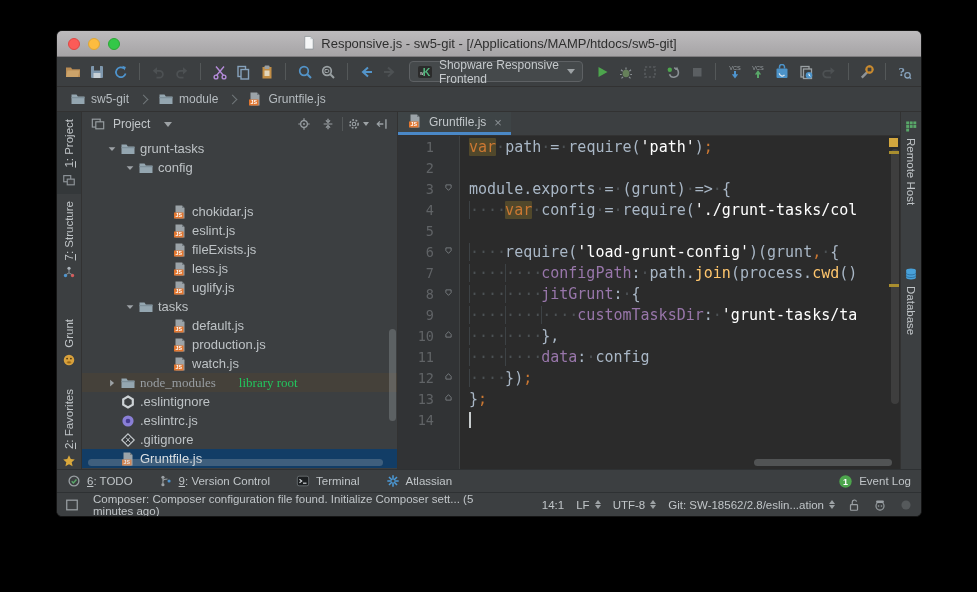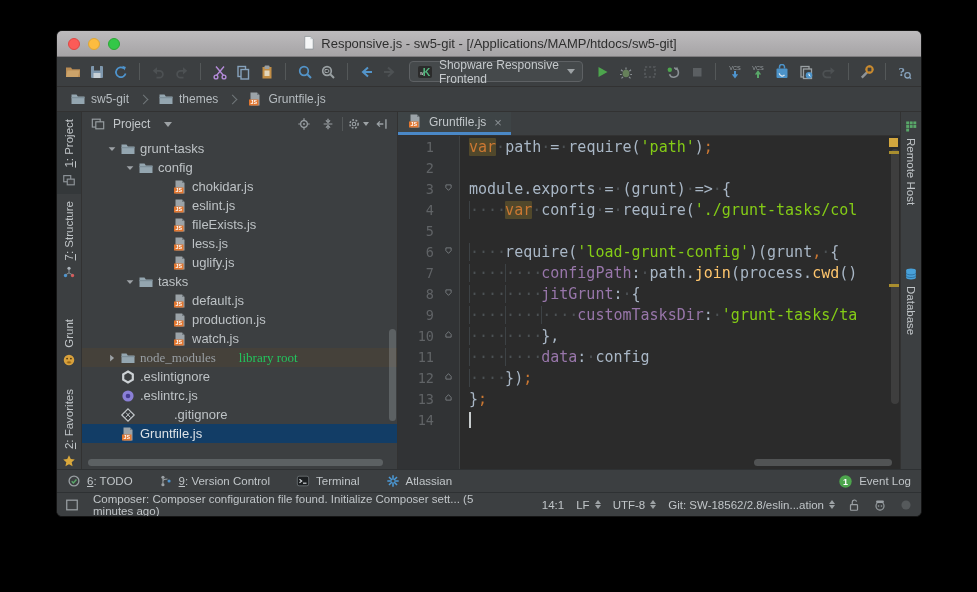--- a/index.html
+++ b/index.html
@@ -70,21 +70,21 @@
   .tabbar{height:24px;flex:0 0 24px;background:#3C3F41;border-bottom:1px solid #323232;display:flex;}
   .tab{display:flex;align-items:center;gap:6px;padding:0 9px;background:#3E4446;
     border-bottom:3px solid #4A88C7;color:#C2C7CA;}
   .tab .close{color:#8A9094;font-size:13px;margin-left:2px;}
   .code{flex:1;position:relative;font-family:"DejaVu Sans Mono",monospace;font-size:15px;overflow:hidden;}
   .gutterbg{position:absolute;left:0;top:0;bottom:0;width:62px;background:#313335;border-right:1px solid #3F4243;}
   .crow{height:21px;display:flex;align-items:center;position:relative;}
   .lnum{width:42px;flex:0 0 42px;text-align:right;padding-right:6px;color:#606366;font-size:13.5px;z-index:1;}
   .fold{width:20px;flex:0 0 20px;display:flex;align-items:center;justify-content:center;z-index:1;}
   .ctxt{flex:1;white-space:pre;padding-left:9px;color:#A9B7C6;z-index:1;min-width:0;}
-  .pl{color:#A9B7C6}.kw{color:#CC7832}.str{color:#84cc16}.sem{color:#CC7832}
+  .pl{color:#A9B7C6}.kw{color:#CC7832}.str{color:#ffffff}.sem{color:#CC7832}
   .prop{color:#9876AA}.fn{color:#FFC66D}.ws{color:#4C5154}
   .hl{background:#51482B;border-radius:1px;text-align:right;}
   .ind{display:inline-block;width:4ch;border-left:1px solid #3D4245;color:#4C5154;}
   .caretbar{display:inline-block;width:2px;height:16px;background:#C8CCCE;vertical-align:middle;}
   .estripe-sq{position:absolute;right:2px;top:2px;width:9px;height:9px;background:#D3A73E;z-index:3;}
   .estripe-t1{position:absolute;right:1px;top:15px;width:10px;height:3px;background:#A98E2F;z-index:3;}
   .estripe-t2{position:absolute;right:1px;top:148px;width:10px;height:3px;background:#A98E2F;z-index:3;}
   .evscroll{position:absolute;right:1px;top:13px;width:8px;height:255px;border-radius:4px;
     background:rgba(255,255,255,.09);z-index:2;}
   .ehscroll{position:absolute;bottom:3px;right:8px;width:138px;height:7px;border-radius:4px;
@@ -360,21 +360,21 @@
         <span>sw5-git</span>
       </span>
       <span class="chev"></span>
       <span class="crumb">
         <span style="display: inline-flex;">
           <svg width="16" height="16" viewBox="0 0 16 16">
             <path d="M1.5 3.5h5l1.3 2H14.5v7.5H1.5z" fill="#94A6B0"></path>
             <path d="M1.5 6h13v1.2H1.5z" fill="#7E909A"></path>
           </svg>
         </span>
-        <span>themes</span>
+        <span>module</span>
       </span>
       <span class="chev"></span>
       <span class="crumb">
         <span style="display: inline-flex;">
           <svg width="16" height="16" viewBox="0 0 16 16">
             <path d="M3.5 1.5h6.5l2.5 2.5v10.5H3.5z" fill="#9BA3A8"></path>
             <path d="M10 1.5L12.5 4H10z" fill="#71797E"></path>
             <rect x="2" y="8.5" width="9.5" height="6" fill="#E2762F"></rect>
             <text x="6.8" y="13.3" font-size="5.2" font-weight="bold" fill="#fff" text-anchor="middle" font-family="Liberation Sans">JS</text>
           </svg>
@@ -503,21 +503,21 @@
               </svg>
             </span>
             <span class="ticon">
               <svg width="16" height="16" viewBox="0 0 16 16">
                 <path d="M1.5 3.5h5l1.3 2H14.5v7.5H1.5z" fill="#94A6B0"></path>
                 <path d="M1.5 6h13v1.2H1.5z" fill="#7E909A"></path>
               </svg>
             </span>
             <span class="tlabel">config</span>
           </div>
-          <div class="trow" style="padding-left: 89px;">
+          <div class="trow" style="padding-left: 89px; margin-top: 25px;">
             <span class="ticon">
               <svg width="16" height="16" viewBox="0 0 16 16">
                 <path d="M3.5 1.5h6.5l2.5 2.5v10.5H3.5z" fill="#9BA3A8"></path>
                 <path d="M10 1.5L12.5 4H10z" fill="#71797E"></path>
                 <rect x="2" y="8.5" width="9.5" height="6" fill="#E2762F"></rect>
                 <text x="6.8" y="13.3" font-size="5.2" font-weight="bold" fill="#fff" text-anchor="middle" font-family="Liberation Sans">JS</text>
               </svg>
             </span>
             <span class="tlabel">chokidar.js</span>
           </div>
@@ -637,21 +637,21 @@
           </div>
           <div class="trow" style="padding-left: 37px;">
             <span class="ticon">
               <svg width="16" height="16" viewBox="0 0 16 16">
                 <circle cx="8" cy="8" r="5.6" fill="#8A7FD6"></circle>
                 <circle cx="8" cy="8" r="2.3" fill="#453C91"></circle>
               </svg>
             </span>
             <span class="tlabel">.eslintrc.js</span>
           </div>
-          <div class="trow" style="padding-left: 37px; gap: 34px;">
+          <div class="trow" style="padding-left: 37px;">
             <span class="ticon">
               <svg width="16" height="16" viewBox="0 0 16 16">
                 <path d="M8 1.8l6.2 6.2L8 14.2 1.8 8z" fill="#34373A" stroke="#C2C7CA" stroke-width="1.2"></path>
                 <path d="M6 5.6l4.4 4.8M10 5.6l-4.4 4.8" stroke="#C2C7CA" stroke-width="1"></path>
               </svg>
             </span>
             <span class="tlabel">.gitignore</span>
           </div>
           <div class="trow sel" style="padding-left: 37px;">
             <span class="ticon">

